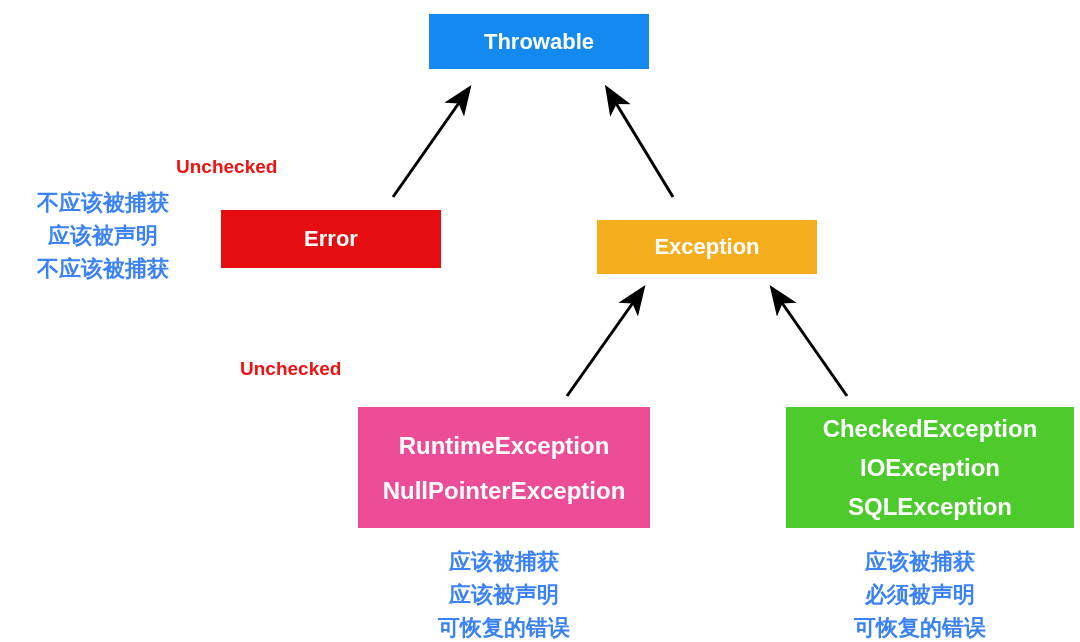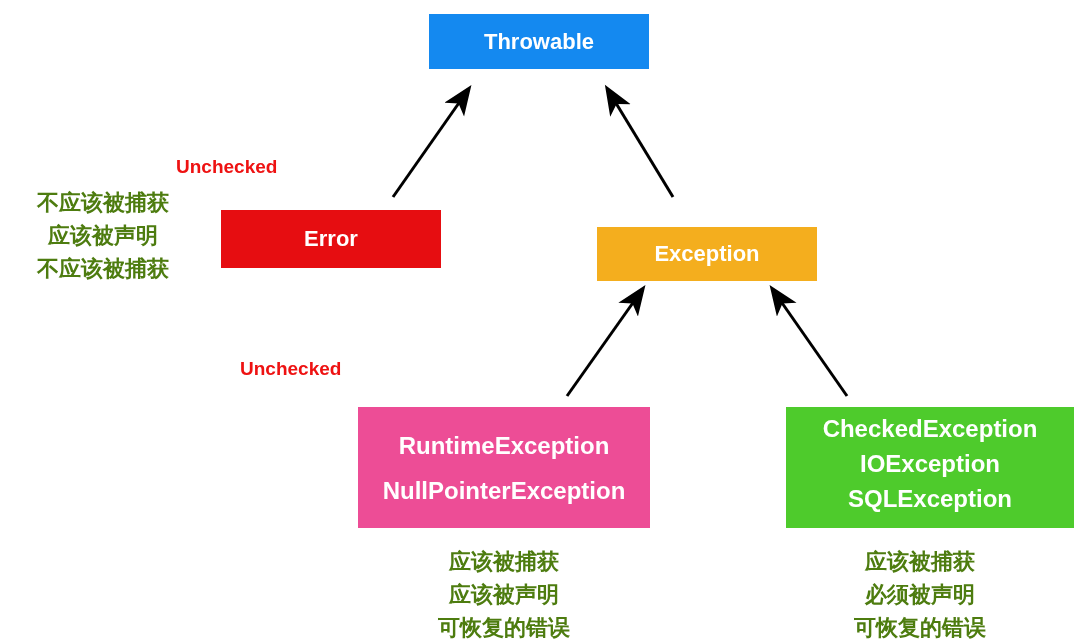--- a/index.html
+++ b/index.html
@@ -30,35 +30,35 @@
     justify-content: center;
     color: #ffffff;
     font-weight: bold;
     text-align: center;
     box-sizing: border-box;
   }
   .node-single { font-size: 22px; }
   .node-multi  { font-size: 24px; line-height: 35px; }
   .node-throwable { left: 429px; top: 14px;  width: 220px; height: 55px; }
   .node-error     { left: 205px; top: 210px; width: 220px; height: 58px; }
-  .node-exception { left: 597px; top: 227px; width: 220px; height: 54px; }
+  .node-exception { left: 597px; top: 220px; width: 220px; height: 54px; }
   .node-runtime   { left: 358px; top: 407px; width: 292px; height: 121px; padding: 4px 4px; }
-  .node-checked   { left: 786px; top: 407px; width: 288px; height: 121px; padding: 4px 0; justify-content: flex-start; }
+  .node-checked   { left: 786px; top: 407px; width: 288px; height: 121px; padding: 4px 0; justify-content: space-between; }
   .node-runtime .gap-before { margin-top: 10px; }
   .node-multi span { display: block; }
   .unchecked-label {
     position: absolute;
     font-size: 19px;
     font-weight: bold;
   }
   .unchecked-top    { left: 176px; top: 156px; }
   .unchecked-bottom { left: 240px; top: 358px; }
   .note {
     position: absolute;
-    color: #4d7c0f;
+    color: #3b82f6;
     font-size: 22px;
     font-weight: bold;
     line-height: 33px;
     text-align: center;
   }
   .note span { display: block; }
   .note-error   { left: 5px;   top: 186px; width: 196px; }
   .note-runtime { left: 374px; top: 545px; width: 260px; }
   .note-checked { left: 790px; top: 545px; width: 260px; }
 </style>

